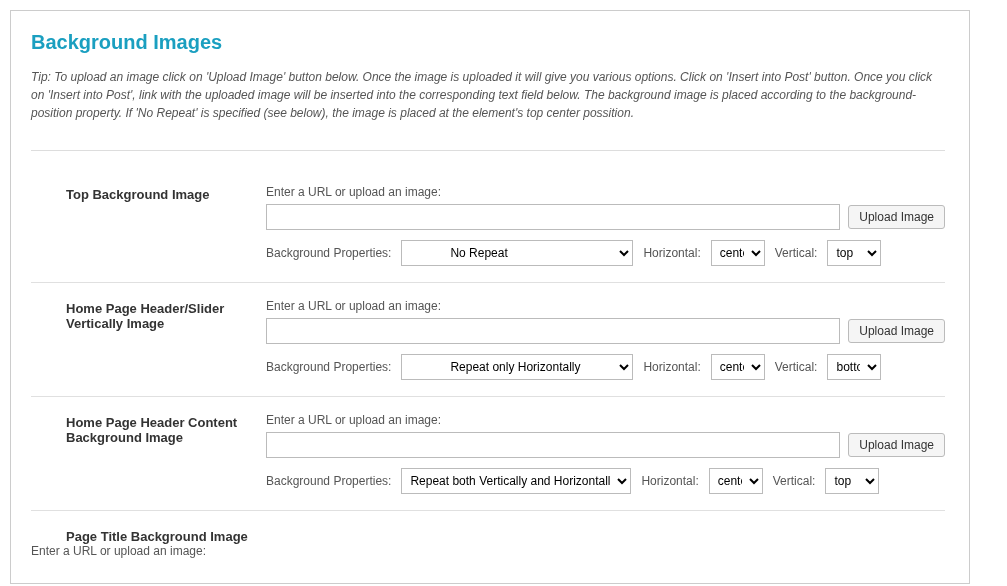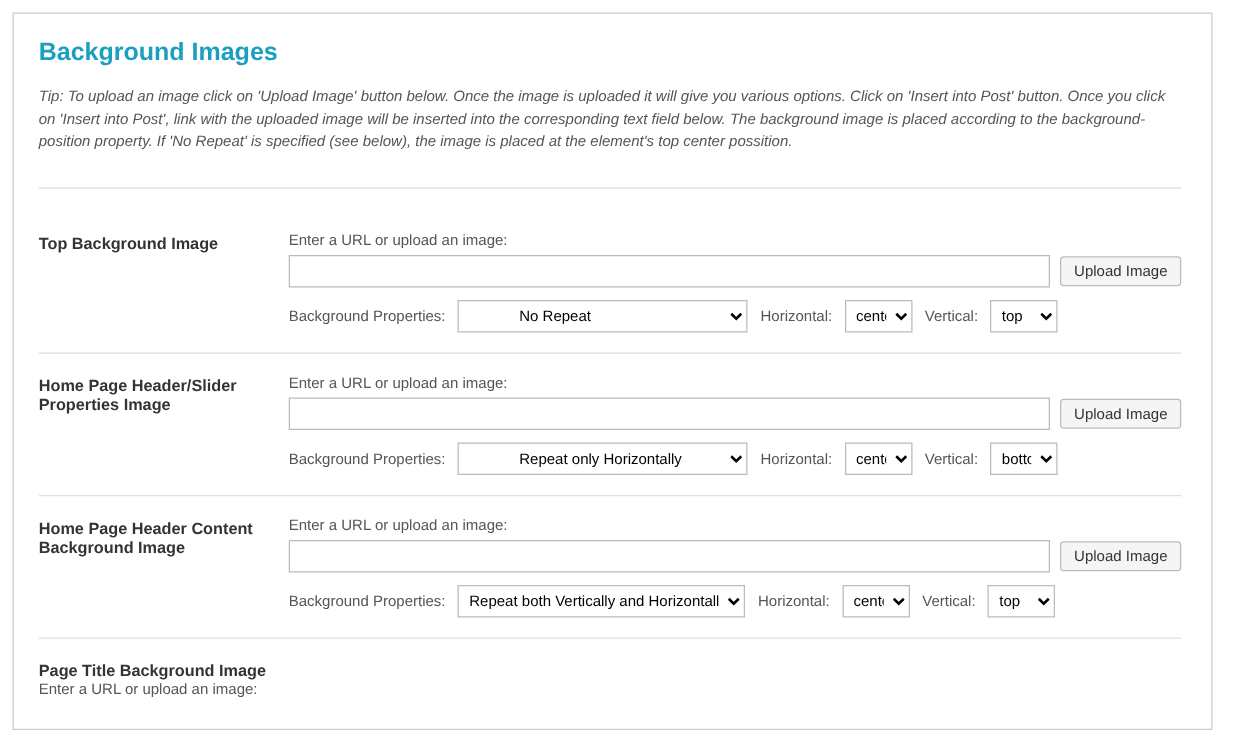--- a/index.html
+++ b/index.html
@@ -41,20 +41,21 @@
       padding: 16px 0;
       border-bottom: 1px solid #e0e0e0;
     }
     .section-label {
       width: 200px;
       min-width: 200px;
       font-weight: bold;
       font-size: 13px;
       padding-top: 2px;
       padding-right: 10px;
+      margin-left: 35px;
     }
     .section-content {
       flex: 1;
     }
     .field-label {
       font-size: 12px;
       color: #555;
       margin-bottom: 5px;
     }
     .url-row {
@@ -159,21 +160,21 @@
         <select class="props-select props-select-short">
           <option>top</option>
           <option>center</option>
           <option>bottom</option>
         </select>
       </div>
     </div>
   </div>
 
   <div class="section">
-    <div class="section-label">Home Page Header/Slider Properties Image</div>
+    <div class="section-label">Home Page Header/Slider Vertically Image</div>
     <div class="section-content">
       <div class="field-label">Enter a URL or upload an image:</div>
       <div class="url-row">
         <input class="url-input" type="text" value="" style="">
         <button class="upload-btn">Upload Image</button>
       </div>
       <div class="props-row">
         <span class="props-label">Background Properties:</span>
         <select class="props-select props-select-wide">
           <option>No Repeat</option>

